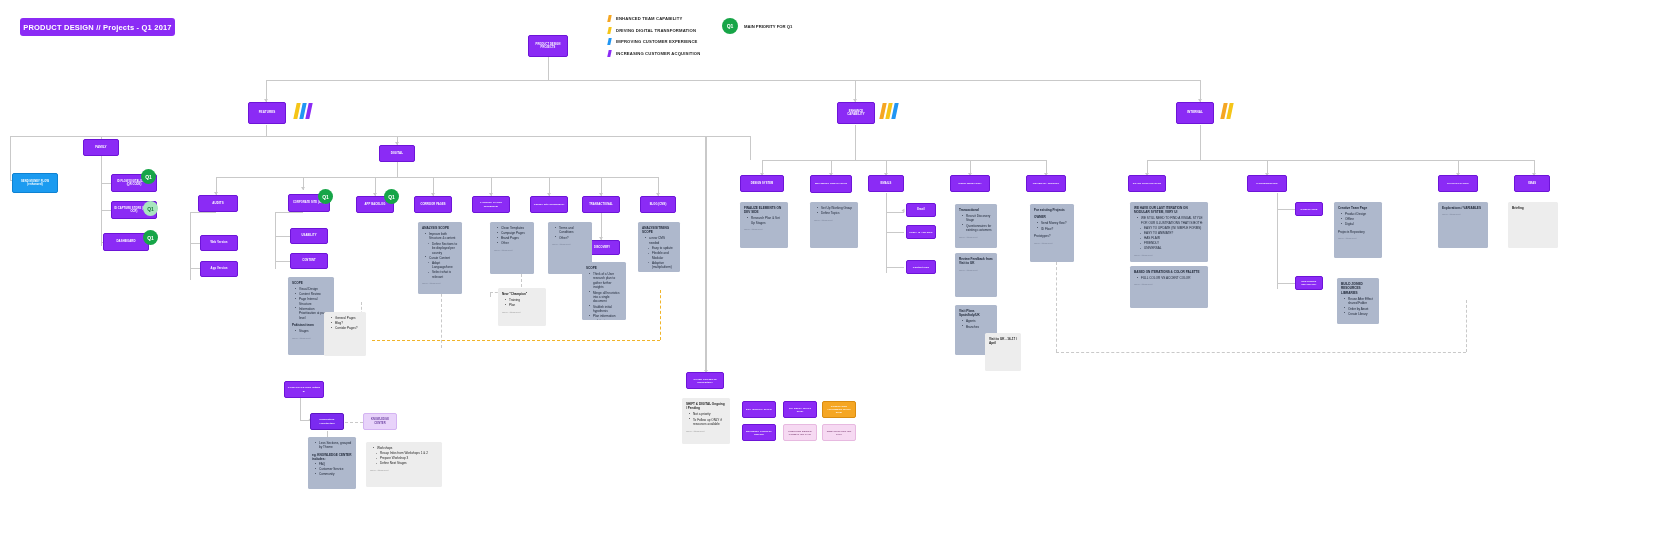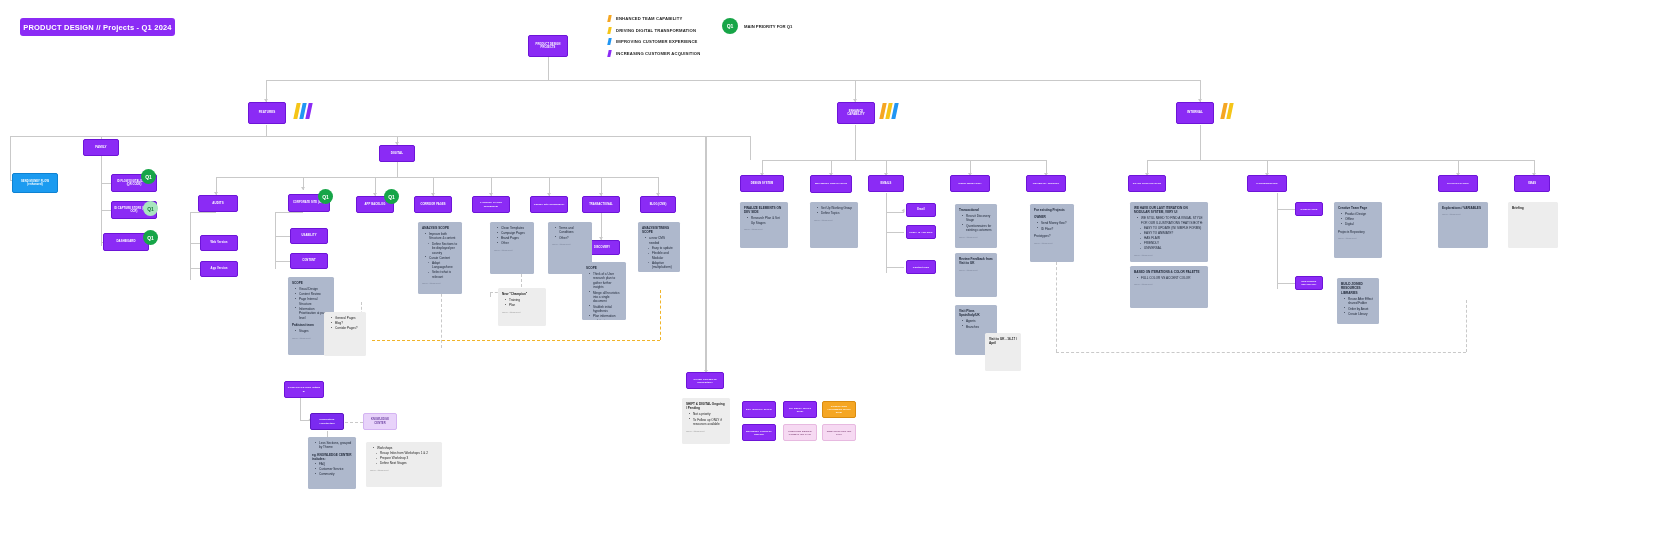--- a/index.html
+++ b/index.html
@@ -68,21 +68,21 @@
   .dash-h.y{border-top-color:#F0B429;}
   .dash-v.y{border-left-color:#F0B429;}
   .arw{position:absolute;width:0;height:0;border-left:2px solid transparent;
     border-right:2px solid transparent;border-top:3px solid #C9C9C9;}
 </style>
 </head>
 <body>
 
 <div id="canvas">
 
-  <div class="title-chip">PRODUCT DESIGN // Projects - Q1 2024</div>
+  <div class="title-chip">PRODUCT DESIGN // Projects - Q1 2017</div>
 
   <div class="legend">
     <div class="legend-row">
       <i class="legend-bar" style="background:#F5A623"></i>
       <span class="legend-txt">ENHANCED TEAM CAPABILITY</span>
     </div>
     <div class="legend-row">
       <i class="legend-bar" style="background:#F5C518"></i>
       <span class="legend-txt">DRIVING DIGITAL TRANSFORMATION</span>
     </div>

